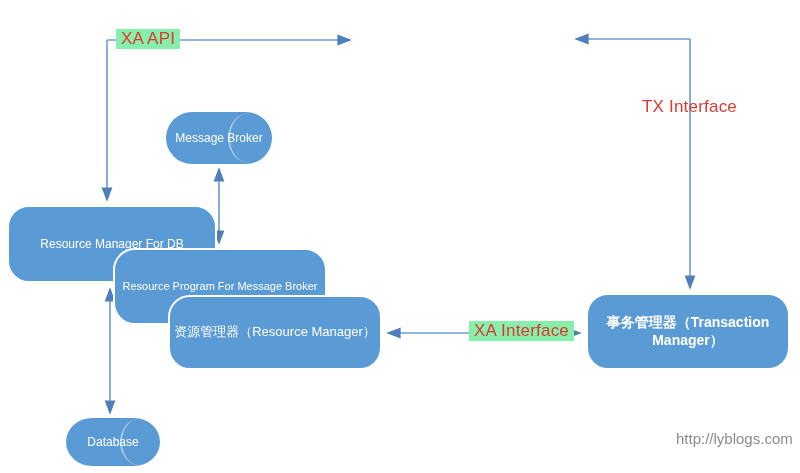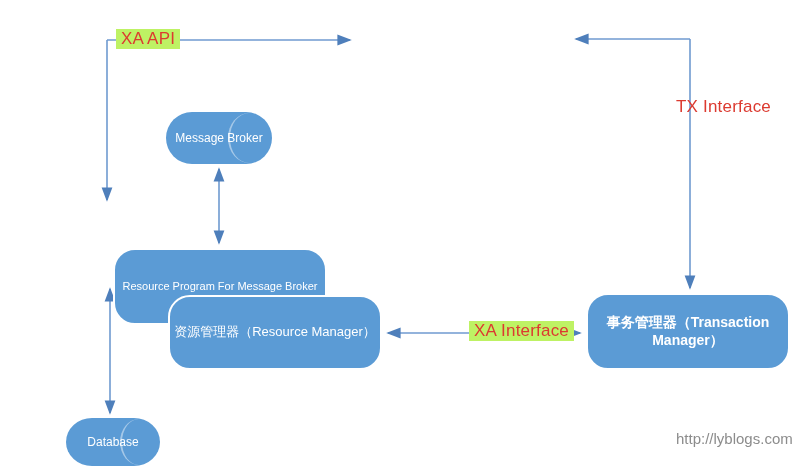--- a/index.html
+++ b/index.html
@@ -29,33 +29,33 @@
     border-radius:26px / 50%;
   }
   .cyl::after{
     content:"";position:absolute;top:1px;bottom:1px;right:2px;width:38%;
     border-radius:50%;border-left:2px solid rgba(255,255,255,.45);
   }
   .edge-label{
     position:absolute;z-index:3;color:var(--red_label);font-size:17px;
     white-space:nowrap;letter-spacing:.2px;
   }
-  .edge-label.on-line{background:#bef264;padding:0 5px;}
+  .edge-label.on-line{background:#86efac;padding:0 5px;}
   .footer-url{
     position:absolute;z-index:2;color:var(--footer_text);font-size:15px;white-space:nowrap;
   }
   .n-app   {left:356px;top:4px;  width:214px;height:71px;border-radius:24px;font-size:12px;z-index:2;}
   .n-mb    {left:166px;top:112px;width:106px;height:52px;font-size:12px;z-index:2;}
   .n-rmdb  {left:7px;  top:205px;width:210px;height:78px;border-radius:22px;font-size:12px;z-index:2;}
   .n-rmmb  {left:113px;top:248px;width:214px;height:77px;border-radius:22px;font-size:11px;z-index:3;}
   .n-rm    {left:168px;top:295px;width:214px;height:75px;border-radius:22px;font-size:13px;z-index:4;text-align:center;}
   .n-tm    {left:586px;top:293px;width:204px;height:77px;border-radius:22px;font-size:14px;z-index:2;font-weight:bold;}
   .n-db    {left:66px; top:418px;width:94px; height:48px;font-size:12px;z-index:2;}
   .l-xaapi {left:116px;top:29px;}
-  .l-tx    {left:642px;top:97px;margin-left:34px;}
+  .l-tx    {left:642px;top:97px;}
   .l-xaint {left:432px;top:321px;margin-left:37px;}
   .footer-url{left:676px;top:430px;}
 </style>
 </head>
 <body>
 
 <div class="canvas">
 
   <svg class="connectors" viewBox="0 0 800 473" xmlns="http://www.w3.org/2000/svg">
     <defs>
@@ -70,20 +70,23 @@
     <line x1="219" y1="169" x2="219" y2="243" marker-start="url(#arr)" marker-end="url(#arr)"></line>
     <line x1="110" y1="289" x2="110" y2="413" marker-start="url(#arr)" marker-end="url(#arr)"></line>
     <line x1="388" y1="333" x2="580" y2="333" marker-start="url(#arr)" marker-end="url(#arr)"></line>
   </svg>
 
 
   <div class="cyl n-mb">
     <span>Message Broker</span>
   </div>
 
+  <div class="box n-rmdb">
+    <span>Resource Manager For DB</span>
+  </div>
 
   <div class="box n-rmmb">
     <span>Resource Program For Message Broker</span>
   </div>
 
   <div class="box n-rm">
     <span>资源管理器（Resource Manager）</span>
   </div>
 
   <div class="box n-tm">

